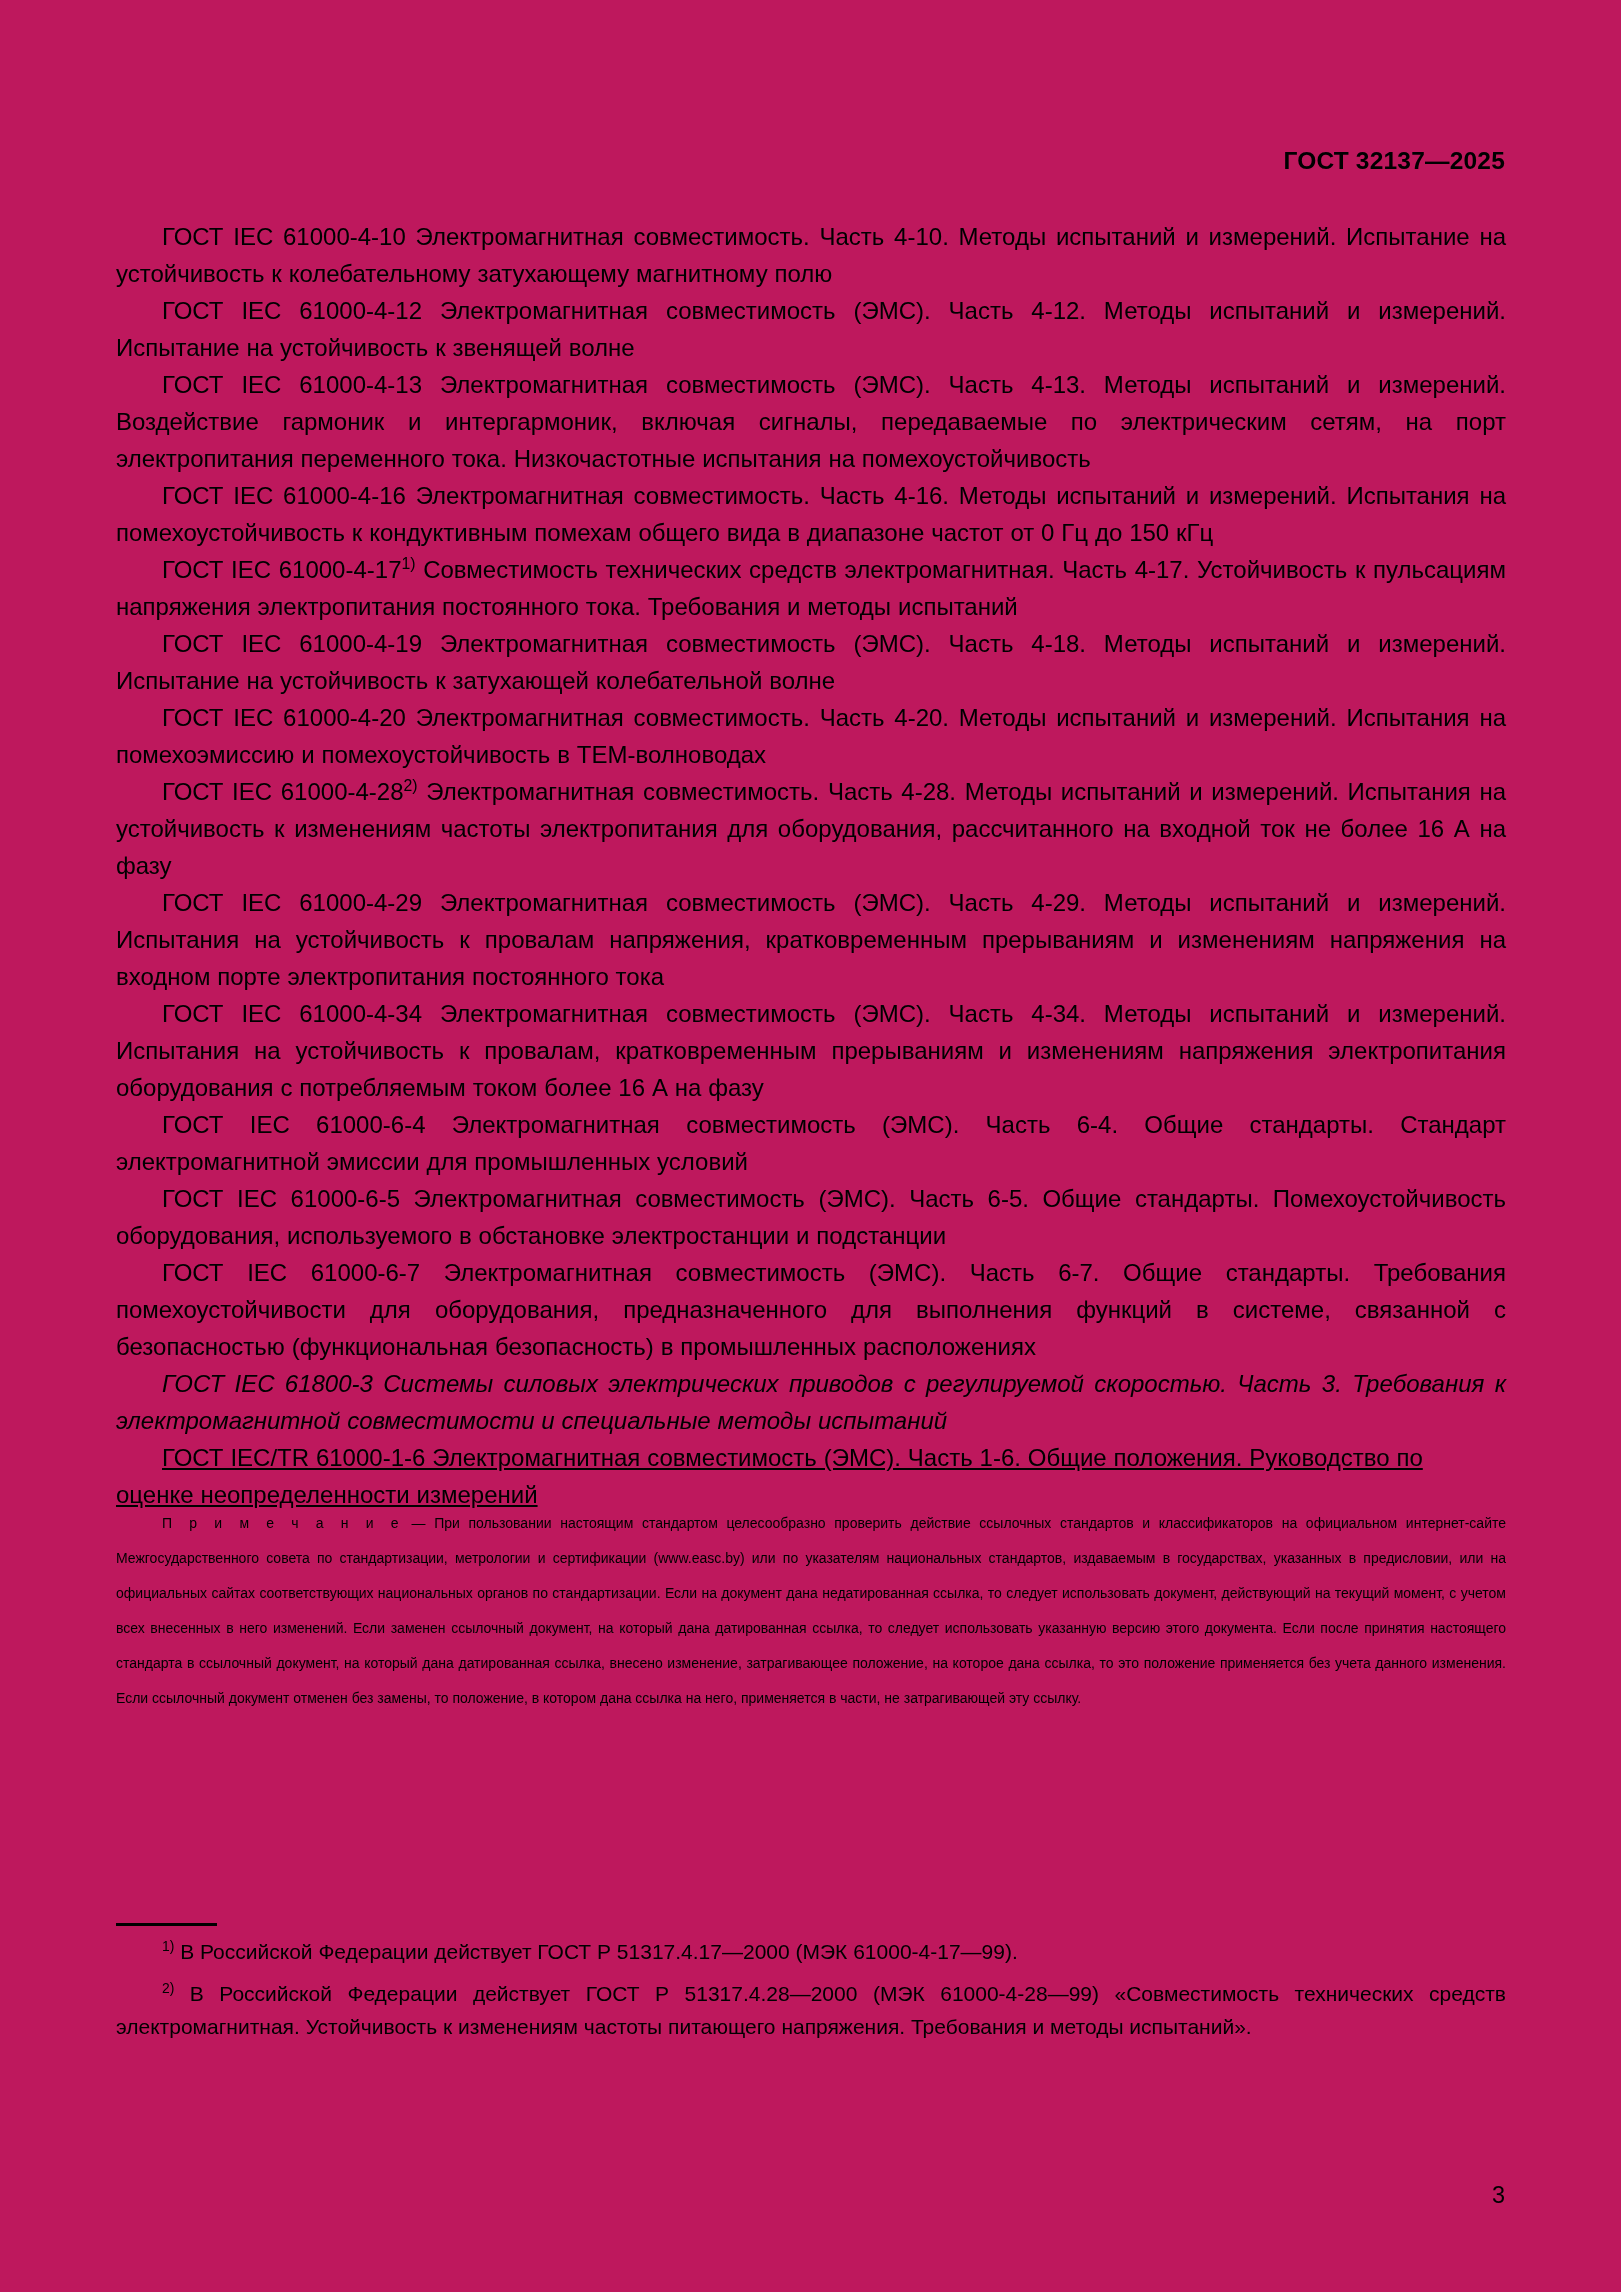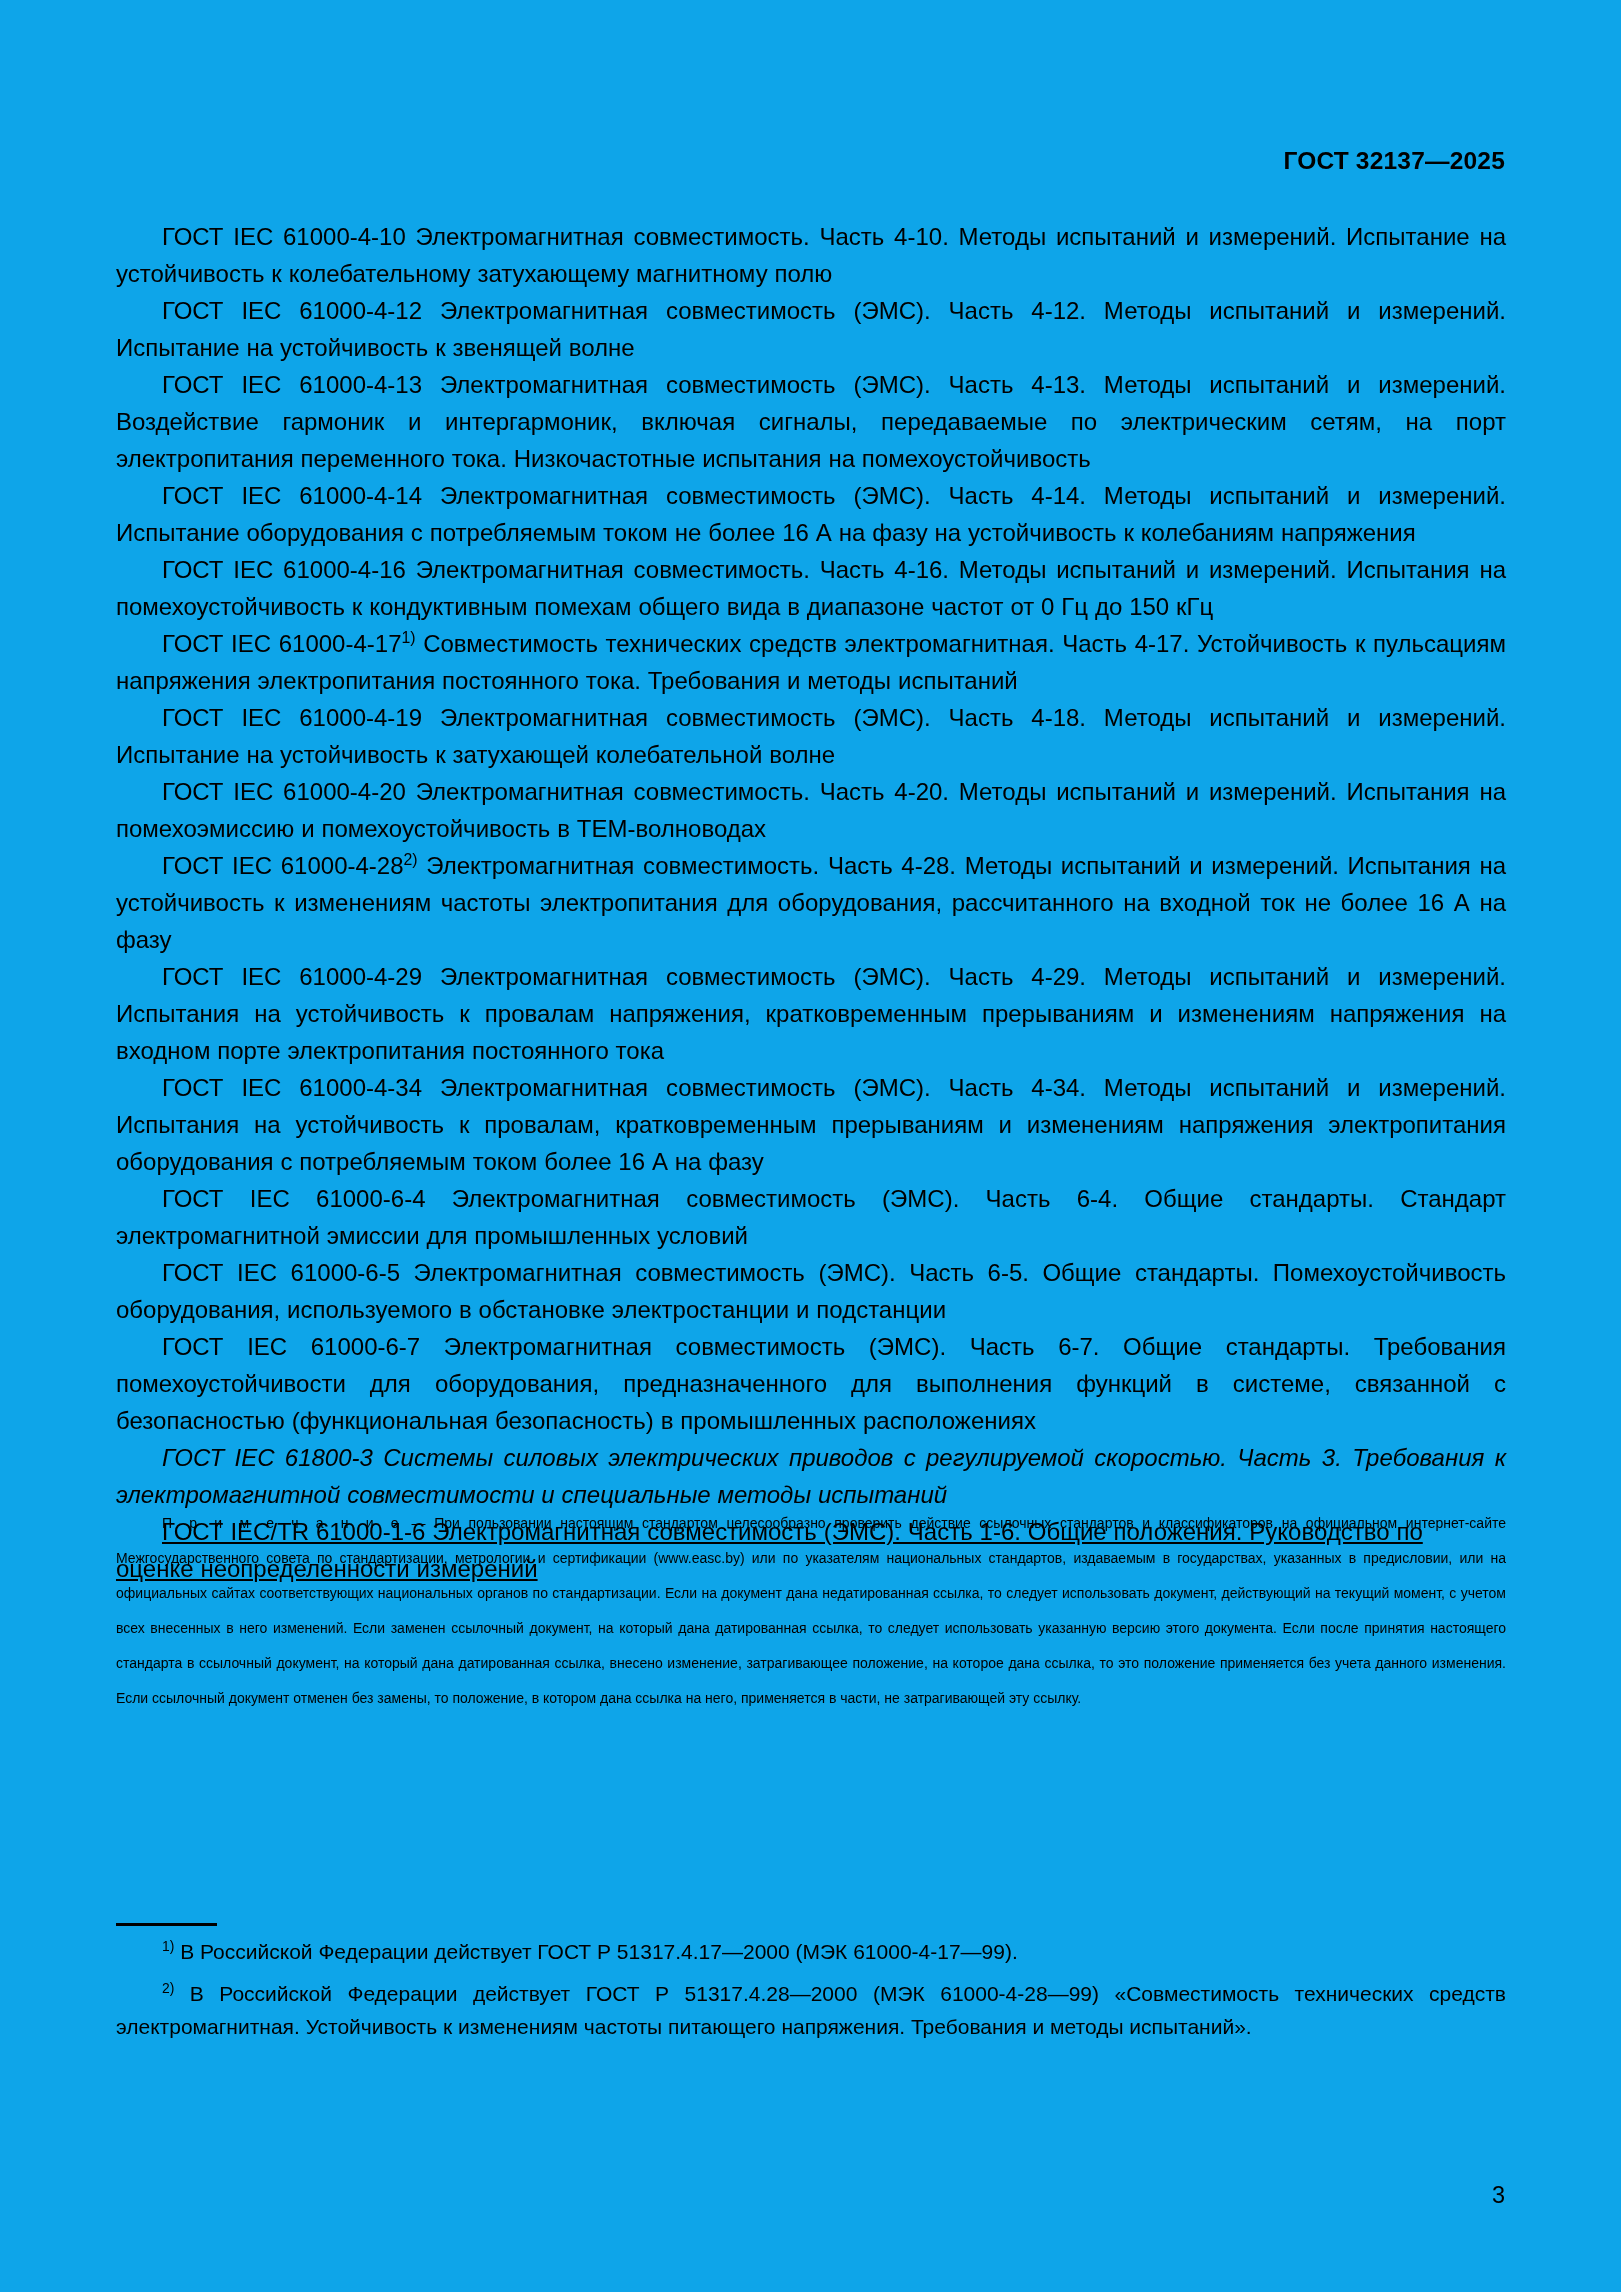--- a/index.html
+++ b/index.html
@@ -4,21 +4,21 @@
 <style>
   html, body {
     margin: 0;
     padding: 0;
     background: #ffffff;
   }
   .page {
     position: relative;
     width: 1621px;
     height: 2293px;
-    background: #0ea5e9;
+    background: #be185d;
     font-family: "Liberation Sans", sans-serif;
     color: #000000;
     box-sizing: border-box;
     overflow: hidden;
   }
 
   
   .doc-header {
     position: absolute;
     top: 147px;
@@ -111,21 +111,20 @@
 
 <div class="page">
 
   <div class="doc-header">ГОСТ 32137—2025</div>
 
   <div class="body-block">
 
   <p class="ref"><span>ГОСТ IEC 61000-4-10 Электромагнитная совместимость. Часть 4-10. Методы испытаний и измерений. Испытание на устойчивость к колебательному затухающему магнитному полю</span></p>
       <p class="ref"><span>ГОСТ IEC 61000-4-12 Электромагнитная совместимость (ЭМС). Часть 4-12. Методы испытаний и измерений. Испытание на устойчивость к звенящей волне</span></p>
       <p class="ref"><span>ГОСТ IEC 61000-4-13 Электромагнитная совместимость (ЭМС). Часть 4-13. Методы испытаний и измерений. Воздействие гармоник и интергармоник, включая сигналы, передаваемые по электрическим сетям, на порт электропитания переменного тока. Низкочастотные испытания на помехоустойчивость</span></p>
-      <p class="ref"><span>ГОСТ IEC 61000-4-14 Электромагнитная совместимость (ЭМС). Часть 4-14. Методы испытаний и измерений. Испытание оборудования с потребляемым током не более 16 А на фазу на устойчивость к колебаниям напряжения</span></p>
       <p class="ref"><span>ГОСТ IEC 61000-4-16 Электромагнитная совместимость. Часть 4-16. Методы испытаний и измерений. Испытания на помехоустойчивость к кондуктивным помехам общего вида в диапазоне частот от 0 Гц до 150 кГц</span></p>
       <p class="ref"><span>ГОСТ IEC 61000-4-17</span><sup class="fn-marker">1)</sup><span> Совместимость технических средств электромагнитная. Часть 4-17. Устойчивость к пульсациям напряжения электропитания постоянного тока. Требования и методы испытаний</span></p>
       <p class="ref"><span>ГОСТ IEC 61000-4-19 Электромагнитная совместимость (ЭМС). Часть 4-18. Методы испытаний и измерений. Испытание на устойчивость к затухающей колебательной волне</span></p>
       <p class="ref"><span>ГОСТ IEC 61000-4-20 Электромагнитная совместимость. Часть 4-20. Методы испытаний и измерений. Испытания на помехоэмиссию и помехоустойчивость в ТЕМ-волноводах</span></p>
       <p class="ref"><span>ГОСТ IEC 61000-4-28</span><sup class="fn-marker">2)</sup><span> Электромагнитная совместимость. Часть 4-28. Методы испытаний и измерений. Испытания на устойчивость к изменениям частоты электропитания для оборудования, рассчитанного на входной ток не более 16 А на фазу</span></p>
       <p class="ref"><span>ГОСТ IEC 61000-4-29 Электромагнитная совместимость (ЭМС). Часть 4-29. Методы испытаний и измерений. Испытания на устойчивость к провалам напряжения, кратковременным прерываниям и изменениям напряжения на входном порте электропитания постоянного тока</span></p>
       <p class="ref"><span>ГОСТ IEC 61000-4-34 Электромагнитная совместимость (ЭМС). Часть 4-34. Методы испытаний и измерений. Испытания на устойчивость к провалам, кратковременным прерываниям и изменениям напряжения электропитания оборудования с потребляемым током более 16 А на фазу</span></p>
       <p class="ref"><span>ГОСТ IEC 61000-6-4 Электромагнитная совместимость (ЭМС). Часть 6-4. Общие стандарты. Стандарт электромагнитной эмиссии для промышленных условий</span></p>
       <p class="ref"><span>ГОСТ IEC 61000-6-5 Электромагнитная совместимость (ЭМС). Часть 6-5. Общие стандарты. Помехоустойчивость оборудования, используемого в обстановке электростанции и подстанции</span></p>
       <p class="ref"><span>ГОСТ IEC 61000-6-7 Электромагнитная совместимость (ЭМС). Часть 6-7. Общие стандарты. Требования помехоустойчивости для оборудования, предназначенного для выполнения функций в системе, связанной с безопасностью (функциональная безопасность) в промышленных расположениях</span></p>

